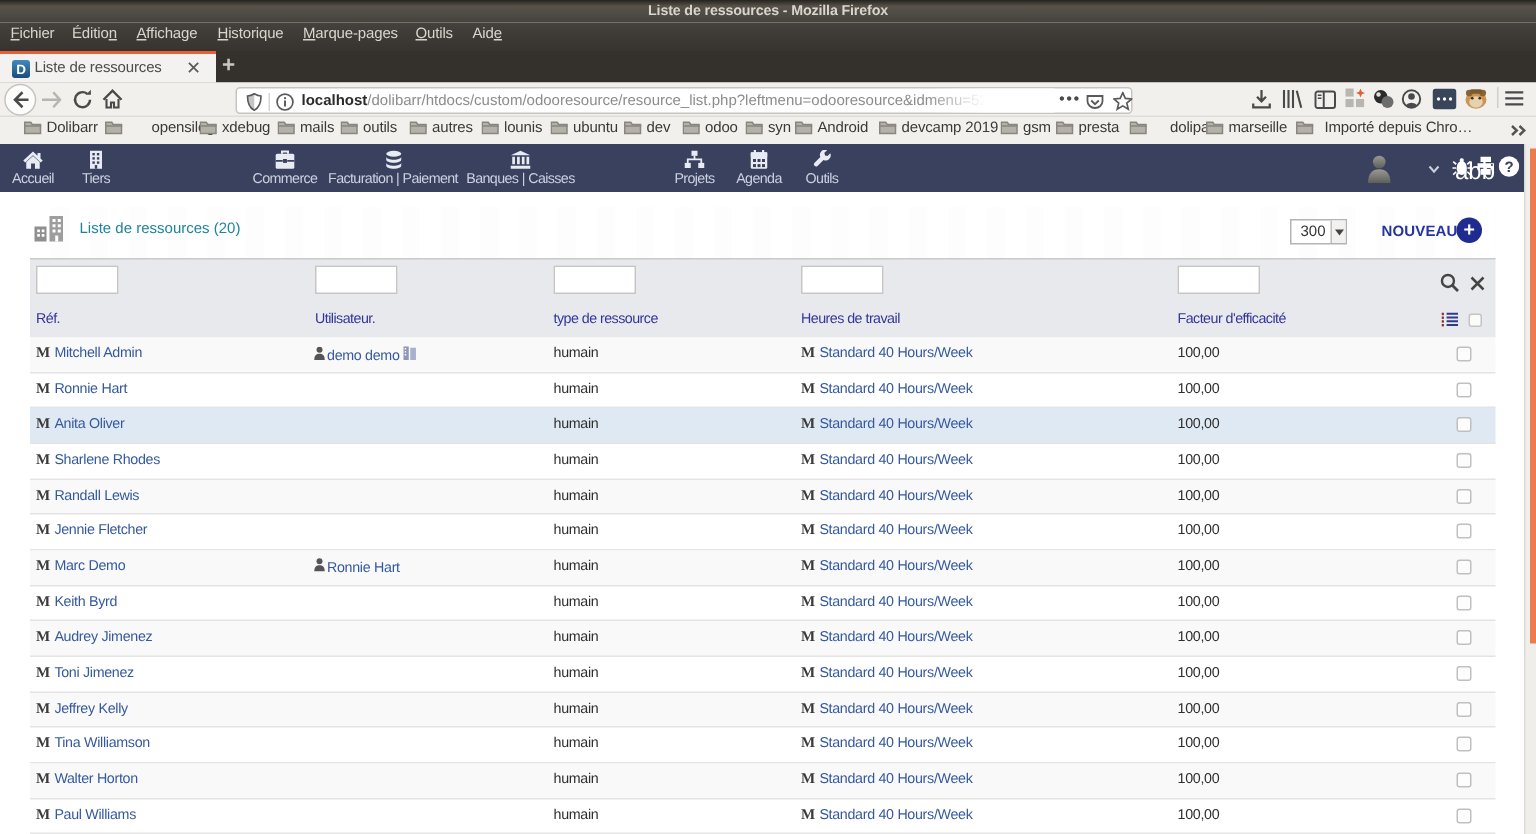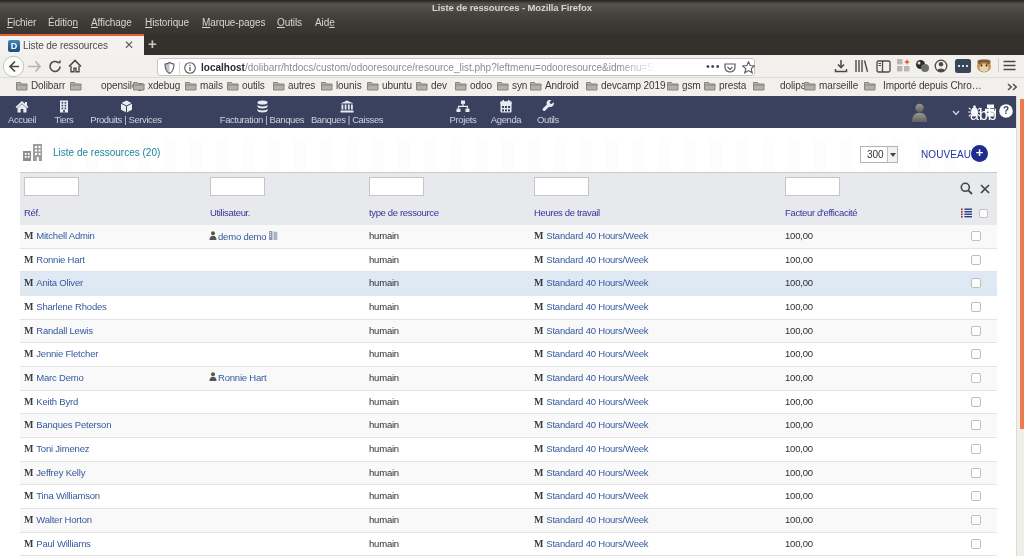--- a/index.html
+++ b/index.html
@@ -37,21 +37,21 @@
 
 
 #content { left:0; top:128px; width:1016px; height:428px; background:#fff; }
 #titlerow { position:absolute; left:20px; top:10px; width:977px; height:34px;
   background:repeating-linear-gradient(90deg, #ffffff 0 14px, #fdfdfd 14px 26px); }
 #pagetitle { position:absolute; left:53px; top:19px; font-size:10px; color:#1e8599; }
 #sel300 { position:absolute; left:860px; top:18px; width:38px; height:17px; border:1px solid #b4b4b4; background:#fff; font-size:11px; color:#333; }
 #sel300 .v { position:absolute; left:6px; top:2px; font-size:10px; }
 #sel300 .btn { position:absolute; right:0; top:0; width:10px; height:15px; background:#f2f1f0; border-left:1px solid #c0c0c0; }
 #sel300 .btn:after { content:""; position:absolute; left:2px; top:6px; border:3px solid transparent; border-top:4px solid #444; }
-#nouveau { position:absolute; left:921px; top:21px; font-size:10px; font-weight:normal; color:#2433a5; letter-spacing:0.1px; }
+#nouveau { position:absolute; left:921px; top:21px; font-size:10px; font-weight:bold; color:#2433a5; letter-spacing:0.1px; }
 .pluscircle { position:absolute; left:971px; top:17px; width:17px; height:17px; border-radius:50%; background:#1f2b8f; color:#fff; font-weight:bold; font-size:13px; text-align:center; line-height:16px; }
 
 #thead { position:absolute; left:20px; top:44px; width:977px; height:53px; background:#e8e9ed; border-top:1px solid #c9c9c9; }
 .sinput { position:absolute; top:4px; height:19px; width:55px; background:#fff; border:1px solid #c6c6c6; }
 .hlabel { position:absolute; top:34px; font-size:9.5px; color:#34349c; letter-spacing:-0.35px; }
 
 #rows { position:absolute; left:20px; top:97px; width:977px; }
 .row { position:relative; height:23.68px; border-bottom:1px solid #e4e4e4; font-size:9.5px; color:#2f2f2f; letter-spacing:-0.2px; }
 .row.odd { background:#f9f9fa; }
 .row.hover { background:#dfe9f3; }
@@ -293,36 +293,38 @@
             <rect x="5.6" y="2" width="1.6" height="1.6"></rect>
             <rect x="2.6" y="4.8" width="1.6" height="1.6"></rect>
             <rect x="5.6" y="4.8" width="1.6" height="1.6"></rect>
             <rect x="2.6" y="7.6" width="1.6" height="1.6"></rect>
             <rect x="5.6" y="7.6" width="1.6" height="1.6"></rect>
             <rect x="4.2" y="10" width="1.6" height="2.5"></rect>
           </g>
         </svg></div>
       <div class="lb">Tiers</div>
     </div>
-    <div class="mi" style="left:46px;width:160px;">
-      <div class="ic"><svg width="13" height="13" viewBox="0 0 13 13">
-          <path d="M6.5 0.5 L12 3.2 V9.8 L6.5 12.5 L1 9.8 V3.2 Z" fill="#e8ebf2"></path>
-          <path d="M1 3.2 L6.5 6 L12 3.2 M6.5 6 V12.5" stroke="#3a4464" stroke-width="1" fill="none"></path>
-        </svg></div>
-      <div class="lb">Produits | Services</div>
+    <div class="mi" style="left:110px;width:160px;">
+      <div class="ic"><svg width="14" height="13" viewBox="0 0 14 13">
+          <path d="M5 2.5 V1 H9 V2.5" fill="none" stroke="#e8ebf2" stroke-width="1.3"></path>
+          <rect x="0.8" y="2.5" width="12.4" height="10" rx="1" fill="#e8ebf2"></rect>
+          <path d="M0.8 7.2 H5.5 M8.5 7.2 H13.2" stroke="#3a415f" stroke-width="1.2"></path>
+          <rect x="5.7" y="6" width="2.6" height="2.6" fill="#3a415f"></rect>
+        </svg></div>
+      <div class="lb">Commerce</div>
     </div>
     <div class="mi" style="left:182px;width:160px;">
       <div class="ic"><svg width="13" height="13" viewBox="0 0 13 13">
           <g fill="#e8ebf2">
             <ellipse cx="6.5" cy="2.5" rx="5" ry="2"></ellipse>
             <path d="M1.5 4.5 c0 1.1 2.2 2 5 2 s5-.9 5-2 v2 c0 1.1-2.2 2-5 2 s-5-.9-5-2 z"></path>
             <path d="M1.5 8.5 c0 1.1 2.2 2 5 2 s5-.9 5-2 v2 c0 1.1-2.2 2-5 2 s-5-.9-5-2 z"></path>
           </g>
         </svg></div>
-      <div class="lb">Facturation | Banques</div>
+      <div class="lb">Facturation | Paiement</div>
     </div>
     <div class="mi" style="left:267px;width:160px;">
       <div class="ic"><svg width="14" height="13" viewBox="0 0 14 13">
           <g fill="#e8ebf2">
             <path d="M7 0.5 L13.5 3.5 H0.5 Z"></path>
             <rect x="1.5" y="4.5" width="1.8" height="5"></rect>
             <rect x="4.7" y="4.5" width="1.8" height="5"></rect>
             <rect x="7.9" y="4.5" width="1.8" height="5"></rect>
             <rect x="11" y="4.5" width="1.8" height="5"></rect>
             <rect x="0.5" y="10.5" width="13" height="2"></rect>
@@ -537,21 +539,21 @@
         <span class="cb"></span>
       </div>
       <div class="row">
         <span class="cell" style="left:4px"><span class="mser">M</span><span class="lnk">Keith Byrd</span></span>
         <span class="cell" style="left:349px">humain</span>
         <span class="cell" style="left:514px"><span class="mser">M</span><span class="lnk">Standard 40 Hours/Week</span></span>
         <span class="cell" style="left:765px">100,00</span>
         <span class="cb"></span>
       </div>
       <div class="row odd">
-        <span class="cell" style="left:4px"><span class="mser">M</span><span class="lnk">Banques Peterson</span></span>
+        <span class="cell" style="left:4px"><span class="mser">M</span><span class="lnk">Audrey Jimenez</span></span>
         <span class="cell" style="left:349px">humain</span>
         <span class="cell" style="left:514px"><span class="mser">M</span><span class="lnk">Standard 40 Hours/Week</span></span>
         <span class="cell" style="left:765px">100,00</span>
         <span class="cb"></span>
       </div>
       <div class="row">
         <span class="cell" style="left:4px"><span class="mser">M</span><span class="lnk">Toni Jimenez</span></span>
         <span class="cell" style="left:349px">humain</span>
         <span class="cell" style="left:514px"><span class="mser">M</span><span class="lnk">Standard 40 Hours/Week</span></span>
         <span class="cell" style="left:765px">100,00</span>

